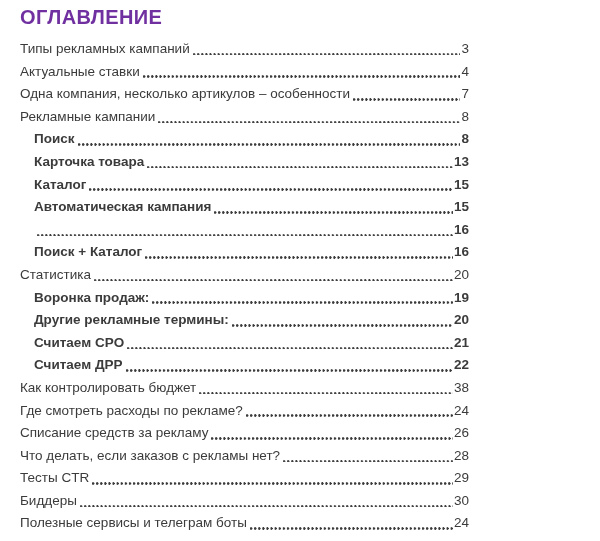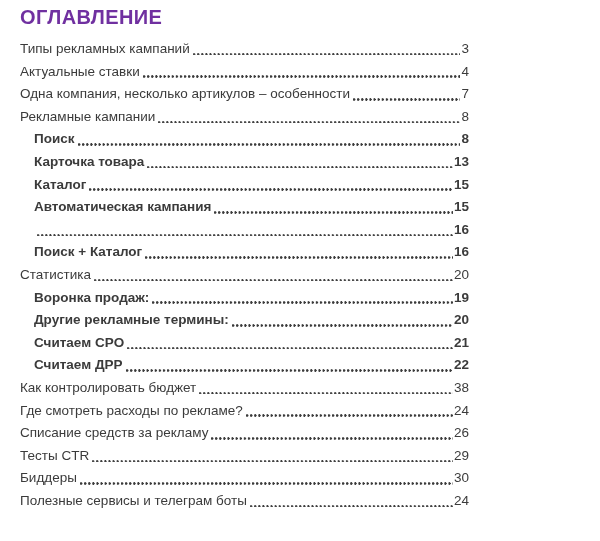--- a/index.html
+++ b/index.html
@@ -171,20 +171,25 @@
     <span class="toc-leader"></span>
     <span class="toc-page">24</span>
   </div>
 
   <div class="toc-row lvl0">
     <span class="toc-label">Списание средств за рекламу</span>
     <span class="toc-leader"></span>
     <span class="toc-page">26</span>
   </div>
 
+  <div class="toc-row lvl0">
+    <span class="toc-label">Что делать, если заказов с рекламы нет?</span>
+    <span class="toc-leader"></span>
+    <span class="toc-page">28</span>
+  </div>
 
   <div class="toc-row lvl0">
     <span class="toc-label">Тесты CTR</span>
     <span class="toc-leader"></span>
     <span class="toc-page">29</span>
   </div>
 
   <div class="toc-row lvl0">
     <span class="toc-label">Биддеры</span>
     <span class="toc-leader"></span>

